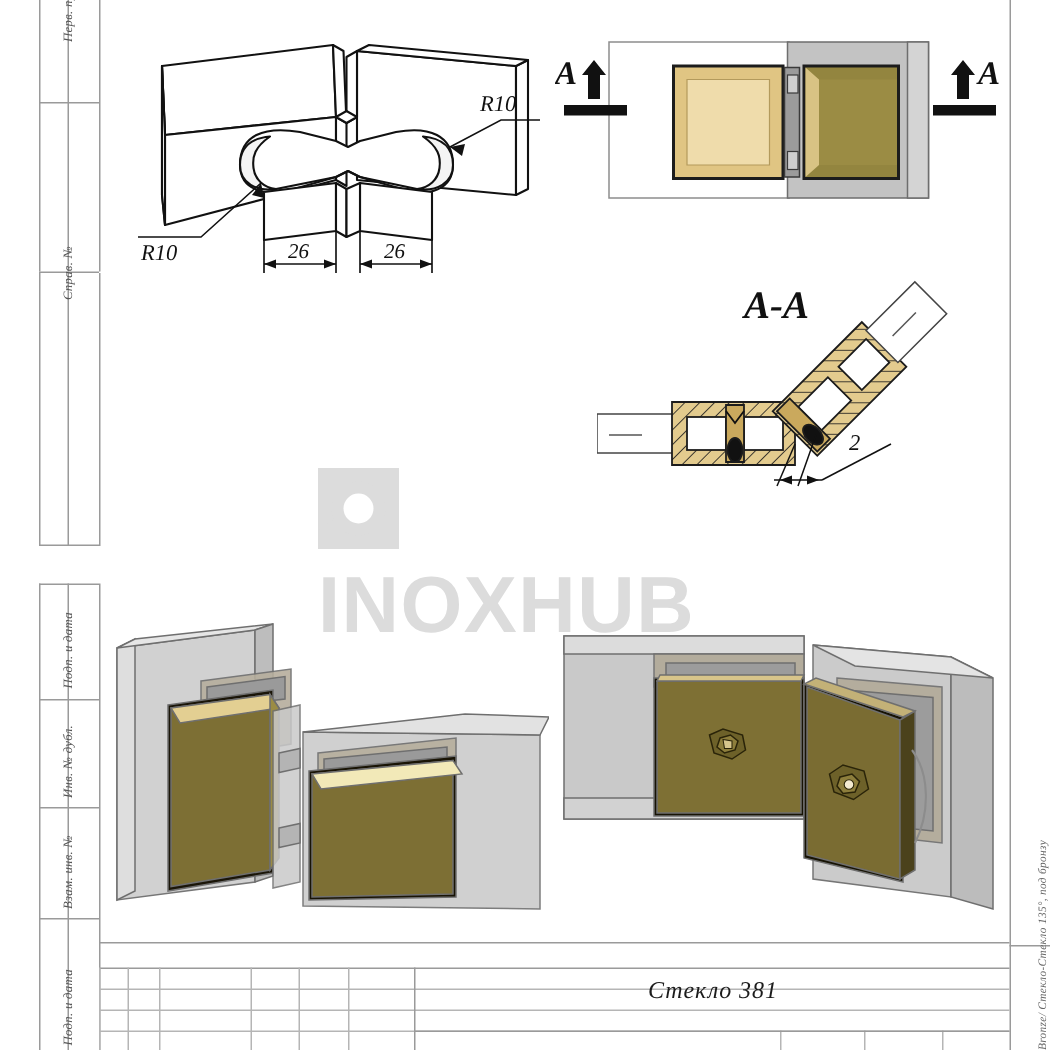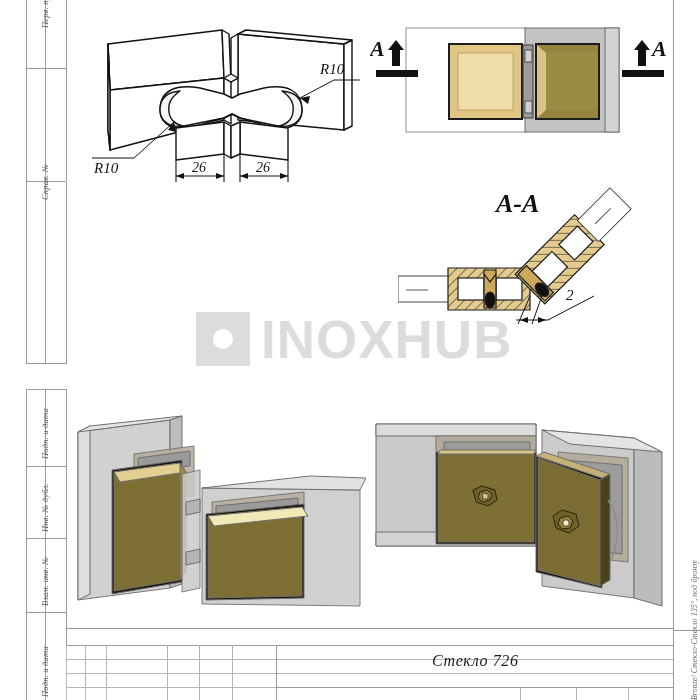--- a/index.html
+++ b/index.html
@@ -16,22 +16,22 @@
 
   
   .vlabel{position:absolute;transform-origin:0 0;
           transform:rotate(-90deg);white-space:nowrap;
           font-family:"Liberation Serif",serif;
           font-style:italic;font-size:8.5px;color:#555;
           letter-spacing:.2px;}
   .vlabel.r{font-size:7.6px;color:#666;}
 
   
-  #wm{position:absolute;left:196px;top:312px;display:flex;
-      align-items:center;gap:11px;opacity:1;pointer-events:none;}
+  #wm{position:absolute;left:212px;top:312px;display:flex;
+      align-items:flex-start;gap:11px;opacity:1;pointer-events:none;flex-direction:column;}
   #wm .mark{width:54px;height:54px;position:relative;}
   #wm .mark .sq{position:absolute;inset:0;background:#dcdcdc;
       clip-path:polygon(0 0,100% 0,100% 22%,0 100%,0 0);}
   #wm .mark .sq2{position:absolute;inset:0;background:#dcdcdc;
       clip-path:polygon(100% 100%,0 100%,0 78%,100% 0,100% 100%);}
   #wm .mark .ring{position:absolute;left:9px;top:9px;width:36px;height:36px;
       border-radius:50%;background:#dcdcdc;}
   #wm .mark .hole{position:absolute;left:17px;top:17px;width:20px;height:20px;
       border-radius:50%;background:#fff;}
   #wm .txt{font-family:"Liberation Sans",sans-serif;font-weight:700;
@@ -336,16 +336,16 @@
     <div class="ln v" style="left:167px;top:645px;height:55px;"></div>
     <div class="ln v" style="left:199px;top:645px;height:55px;"></div>
     <div class="ln v" style="left:232px;top:645px;height:55px;"></div>
     <div class="ln v dk" style="left:276px;top:645px;height:55px;"></div>
     <div class="ln v" style="left:520px;top:687px;height:13px;"></div>
     <div class="ln v" style="left:576px;top:687px;height:13px;"></div>
     <div class="ln v" style="left:628px;top:687px;height:13px;"></div>
 
     <div class="ln h dk" style="left:276px;top:687px;width:397px;"></div>
 
-    <div id="title-text">Стекло 726</div>
+    <div id="title-text">Стекло 381</div>
   </div>
 
 </div>
 
 </body></html>

